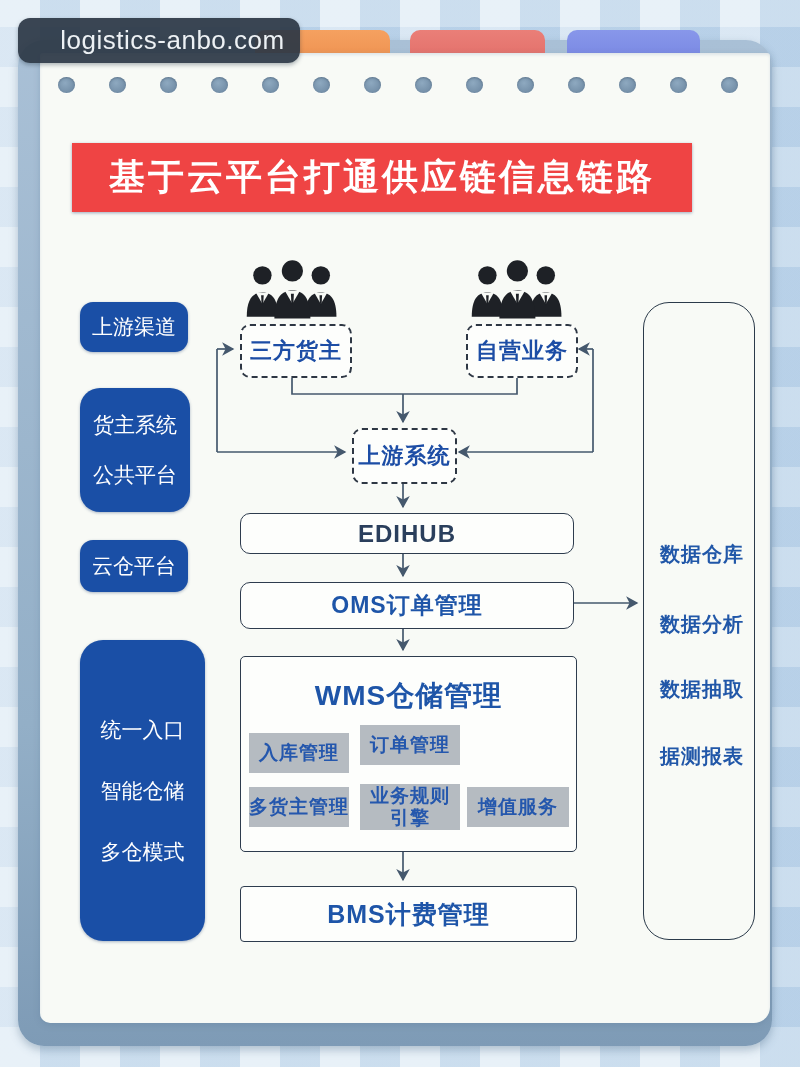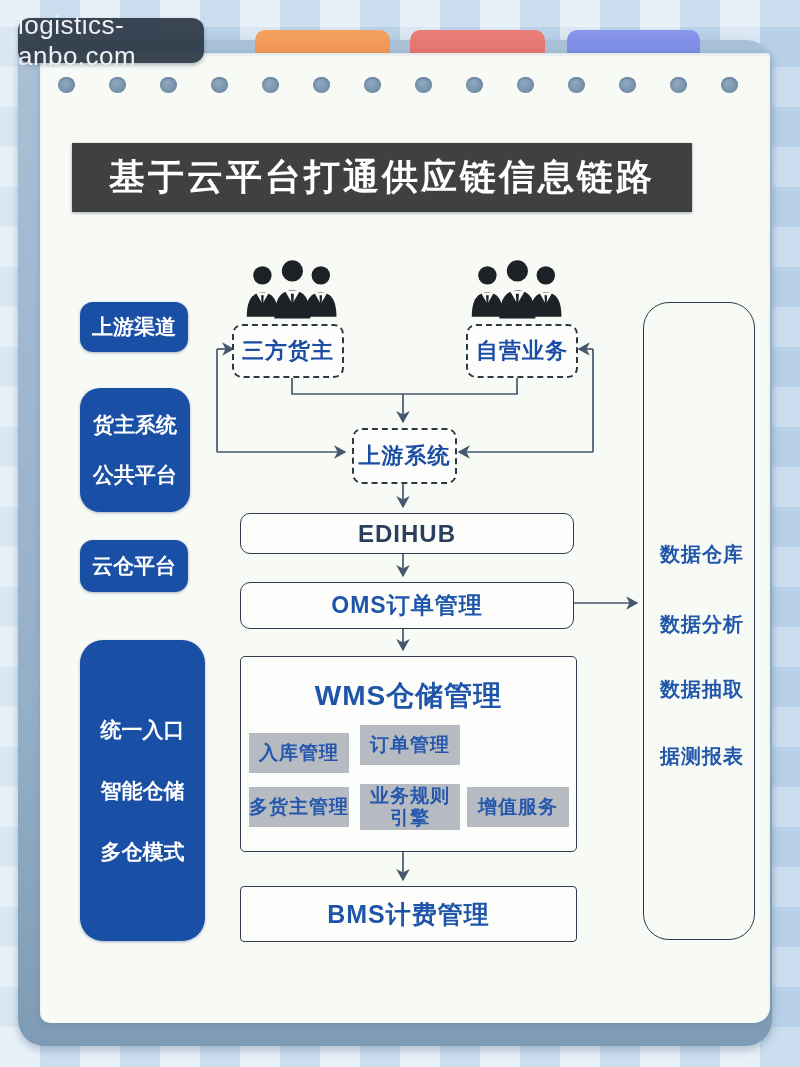--- a/index.html
+++ b/index.html
@@ -27,34 +27,35 @@
     left:40px;top:53px;width:730px;height:970px;
     background:#f8faf6;border-radius:3px 3px 16px 10px;
     box-shadow:0 2px 6px rgba(90,120,150,.30), inset 0 2px 3px rgba(110,140,170,.18);
   }
   .hole{
     width:17px;height:16px;border-radius:50%;top:77px;
     background:radial-gradient(circle at 42% 38%, #8ea9c0 0%, #748fa8 70%, #87a2ba 100%);
     box-shadow:inset 0 1px 2px rgba(40,60,80,.35), 0 1px 0 rgba(255,255,255,.6);
   }
   .watermark{
-    left:18px;top:18px;width:186px;height:45px;border-radius:12px;
+    left:18px;top:18px;width:255px;height:45px;border-radius:12px;
     background:rgba(44,56,70,.93);
     display:flex;align-items:center;justify-content:center;
     color:#edf1f4;font-size:26px;font-weight:400;letter-spacing:.5px;
     box-shadow:0 2px 4px rgba(30,45,60,.35);
+    padding-left:27px;
   }
   .title-banner{
-    left:72px;top:143px;width:620px;height:69px;background:#404040;
+    left:72px;top:143px;width:620px;height:69px;background:#ef4444;
     display:flex;align-items:center;justify-content:center;
     color:#ffffff;font-size:36px;font-weight:bold;letter-spacing:3px;
     box-shadow:0 1px 3px rgba(20,50,100,.4);
   }
   .side-box{
-    background:#1a4fa6;color:#ffffff;font-weight:bold;font-size:21px;
+    background:#1a4fa6;color:#ffffff;font-weight:normal;font-size:21px;
     display:flex;flex-direction:column;align-items:center;justify-content:center;
     text-align:right;box-shadow:0 1px 3px rgba(20,50,100,.35);
   }
   .dashed-box{
     background:#fdfefc;border:2px dashed #2e3744;border-radius:10px;
     display:flex;align-items:center;justify-content:center;
     color:#1c4da5;font-weight:bold;font-size:22px;letter-spacing:1px;
   }
   .solid-box{
     background:#fdfefc;border:1.6px solid #2e3c4e;
@@ -174,21 +175,21 @@
   <span>多仓模式</span>
 </div>
 
 <svg class="abs people" style="left:244px;top:259px" viewBox="0 0 97 60">
   <use href="#people-group"></use>
 </svg>
 <svg class="abs people" style="left:469px;top:259px" viewBox="0 0 97 60">
   <use href="#people-group"></use>
 </svg>
 
-<div class="abs dashed-box" style="left:232px;top:324px;width:108px;height:50px">
+<div class="abs dashed-box" style="left:240px;top:324px;width:108px;height:50px">
   <span>三方货主</span>
 </div>
 <div class="abs dashed-box" style="left:466px;top:324px;width:108px;height:50px">
   <span>自营业务</span>
 </div>
 <div class="abs dashed-box" style="left:352px;top:428px;width:101px;height:52px">
   <span>上游系统</span>
 </div>
 
 <div class="abs solid-box" style="left:240px;top:513px;width:332px;height:39px;border-radius:10px;font-size:24px;color:#2a3f5c">

